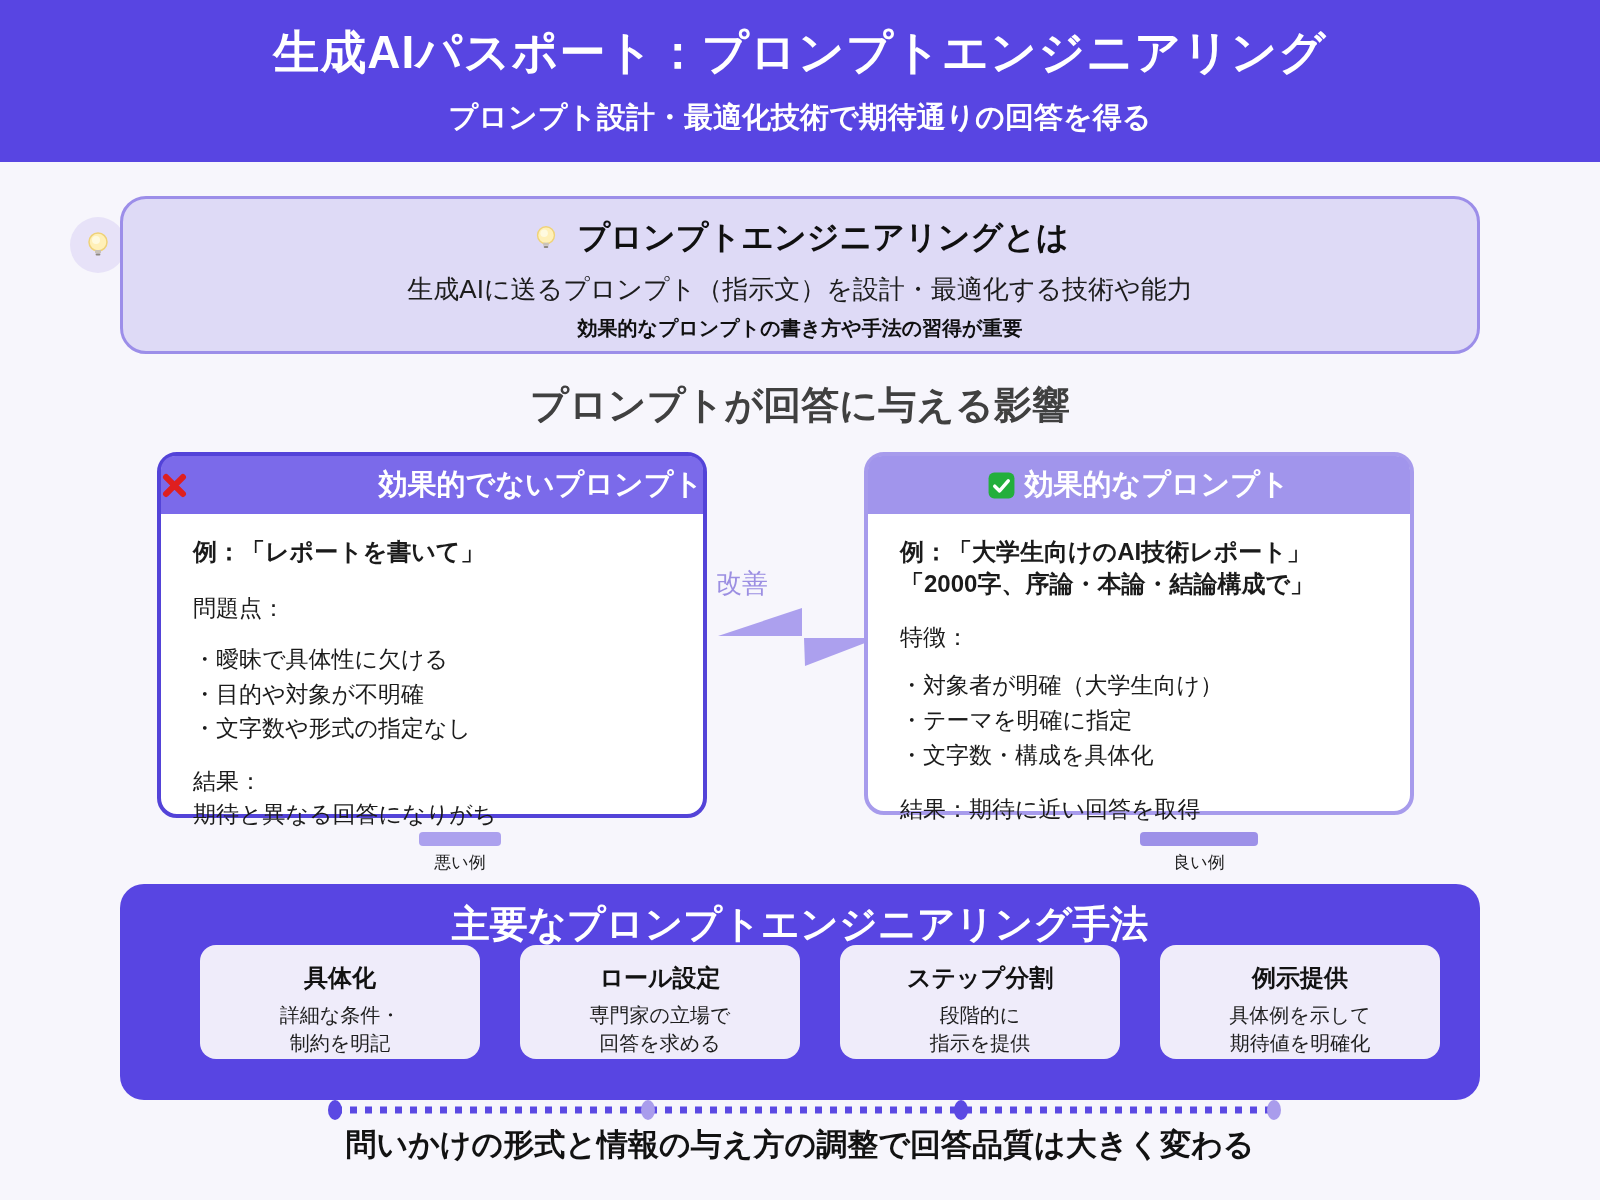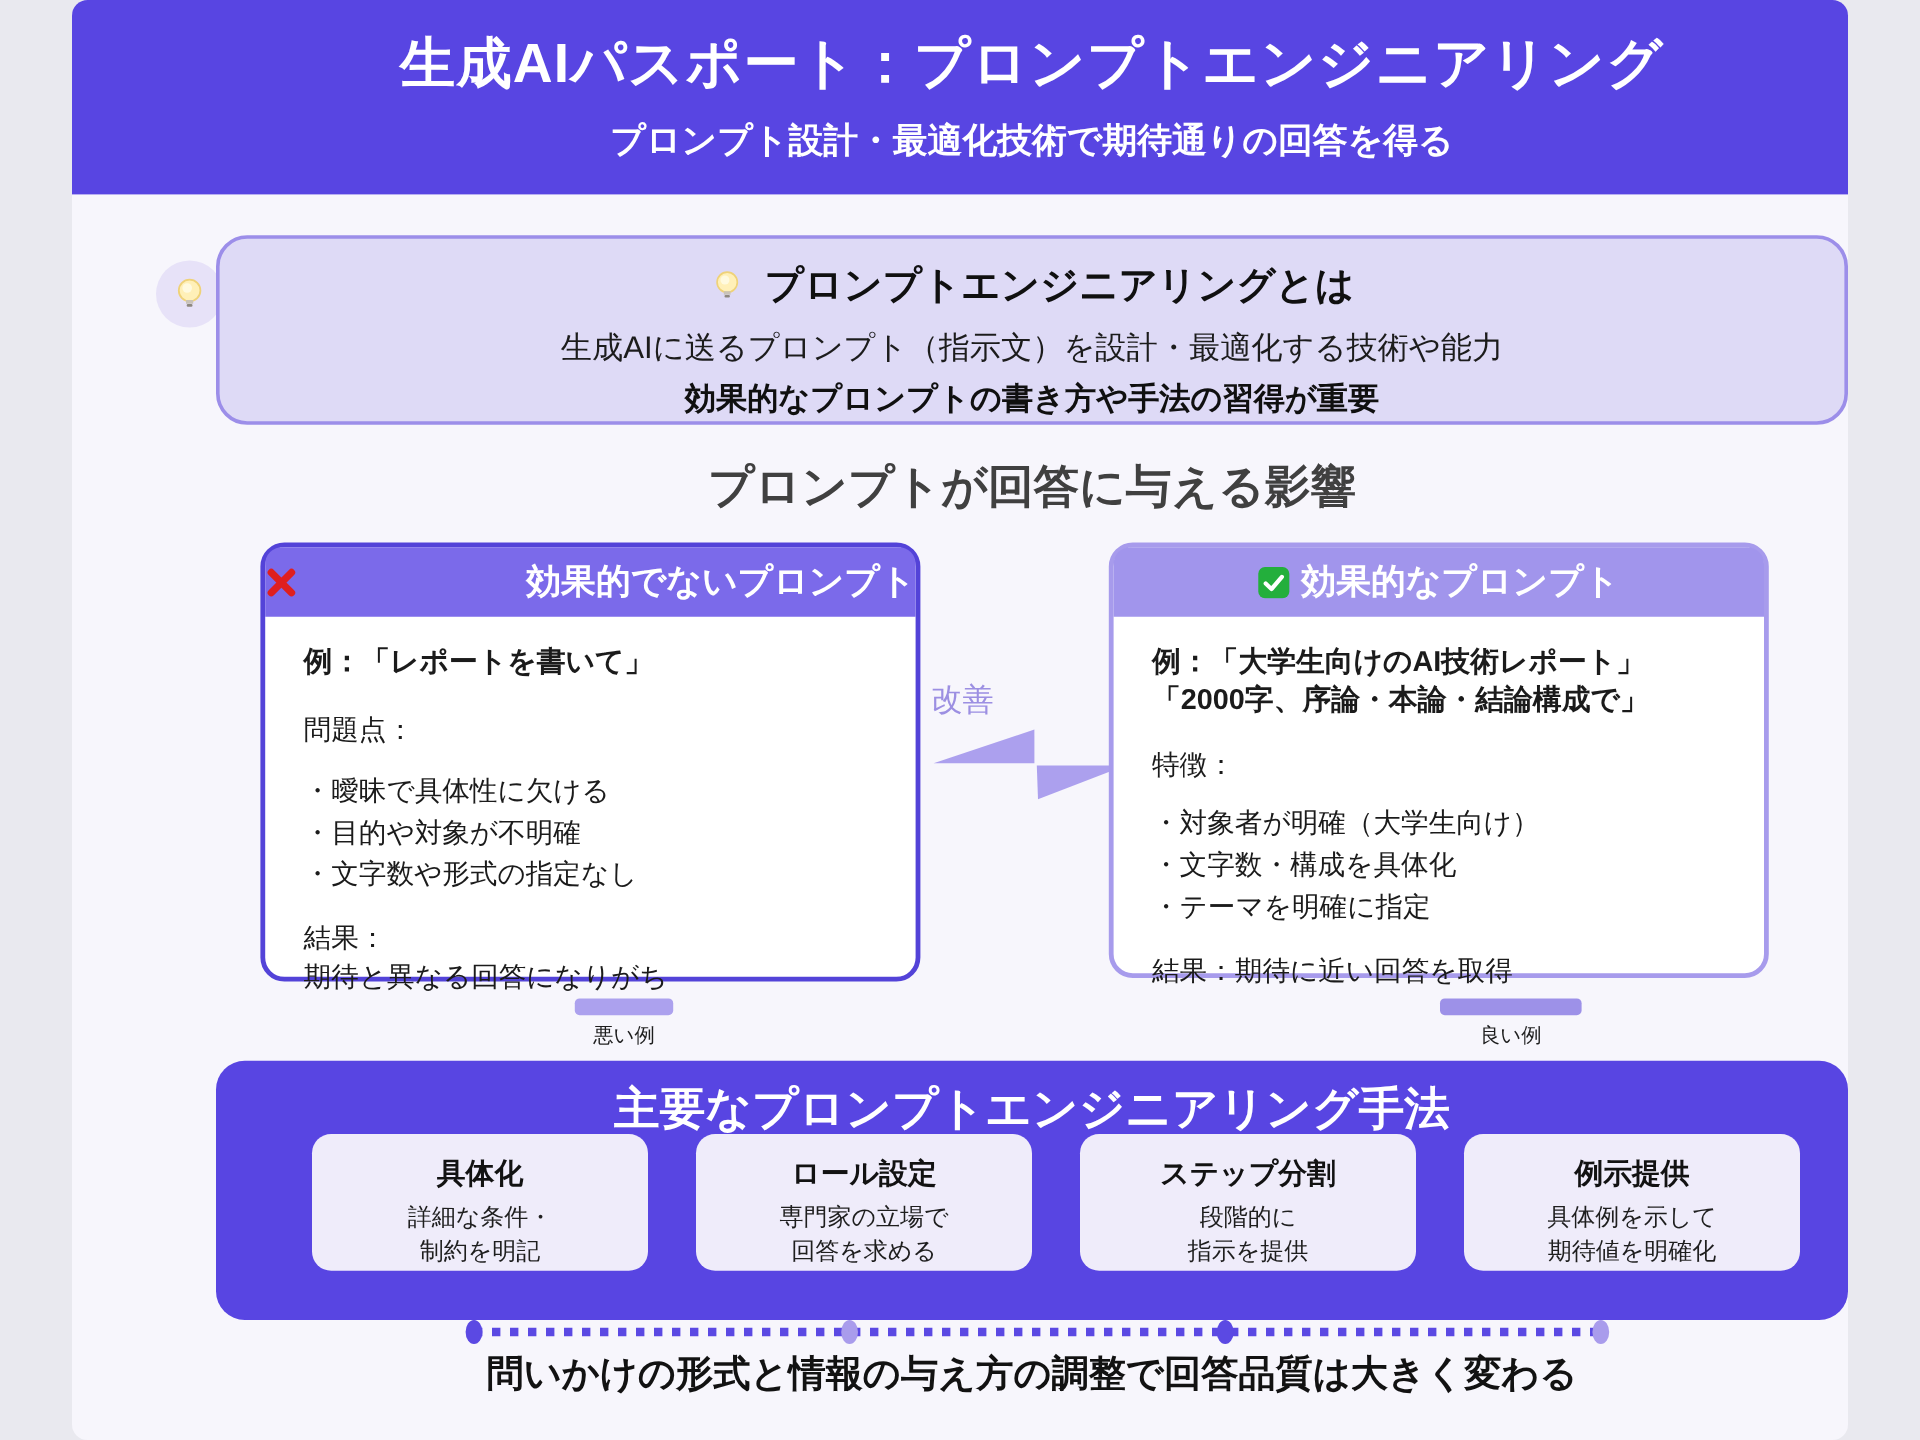--- a/index.html
+++ b/index.html
@@ -6,36 +6,36 @@
     --primary:#5845E2; --page-bg:#F7F6FC; --text-dark:#151515;
     --bad-header:#7B6AEA; --bad-border:#5343D8;
     --good-header:#A195EC; --good-border:#A79BEC;
     --intro-bg:#DEDAF6; --intro-border:#9C8EE9;
     --accent-light:#ACA1EE; --accent-mid:#9D91E8;
     --method-card-bg:#EFECFA;
   }
   *{box-sizing:border-box; margin:0; padding:0;}
   html,body{background:#e9e9ef;}
   body{font-family:"Liberation Sans","DejaVu Sans",sans-serif; color:var(--text-dark);}
-  .page{position:relative; width:1480px; height:1200px; background:var(--page-bg); overflow:hidden; margin:0 auto;border-radius:13px;}
+  .page{position:relative; width:1600px; height:1200px; background:var(--page-bg); overflow:hidden; margin:0 auto;}
 
   
   .banner{position:absolute; left:0; top:0; width:1600px; height:162px; background:var(--primary); text-align:center;}
   .banner-title{padding-top:22px; font-size:46px; font-weight:bold; color:#fff; letter-spacing:1px;}
   .banner-subtitle{margin-top:14px; font-size:29px; font-weight:bold; color:#fff;}
 
   
   .bulb-badge{position:absolute; left:70px; top:217px; width:56px; height:56px; border-radius:50%;
     background:#E7E2F8; display:flex; align-items:center; justify-content:center; z-index:0;}
   .intro{position:absolute; left:120px; top:196px; width:1360px; height:158px; z-index:1;
     background:var(--intro-bg); border:3px solid var(--intro-border); border-radius:26px; text-align:center;}
   .intro-title-row{margin-top:17px; display:flex; align-items:center; justify-content:center; gap:16px;
     font-size:32px; font-weight:bold; color:#101010;}
   .intro-line1{margin-top:12px; font-size:26px; color:#1c1c1c;}
-  .intro-line2{margin-top:8px; font-size:26px; font-weight:bold; color:#101010;}
+  .intro-line2{margin-top:8px; font-size:20px; font-weight:bold; color:#101010;}
 
   
   .section-title{position:absolute; left:0; top:380px; width:1600px; text-align:center;
     font-size:38px; font-weight:bold; color:#404040;}
 
   
   .card{position:absolute; top:452px; width:550px; background:#fff; border-radius:20px;}
   .card.bad{left:157px; height:366px; border:4px solid var(--bad-border);}
   .card.good{left:864px; height:363px; border:4px solid var(--good-border);}
   .card-header{height:58px; border-radius:14px 14px 0 0; display:flex; align-items:center; justify-content:center;
@@ -145,22 +145,22 @@
         <rect x="0.5" y="0.5" width="23" height="23" rx="5" fill="#23AF3C"></rect>
         <path d="M6 12.6 L10.3 16.8 L18 7.8" stroke="#ffffff" stroke-width="3.1" fill="none" stroke-linecap="round" stroke-linejoin="round"></path>
       </svg>
       <span>効果的なプロンプト</span>
     </div>
     <div class="card-body">
       <div class="example">例：「大学生向けのAI技術レポート」</div>
       <div class="example">「2000字、序論・本論・結論構成で」</div>
       <div class="group-label">特徴：</div>
       <div class="bullet">・対象者が明確（大学生向け）</div>
+      <div class="bullet">・テーマを明確に指定</div>
       <div class="bullet">・文字数・構成を具体化</div>
-      <div class="bullet">・テーマを明確に指定</div>
       <div class="result-line">結果：期待に近い回答を取得</div>
     </div>
   </div>
 
   <div class="tag-bar badb"></div>
   <div class="tag-label badt">悪い例</div>
   <div class="tag-bar goodb"></div>
   <div class="tag-label goodt">良い例</div>
 
   <section class="methods">

